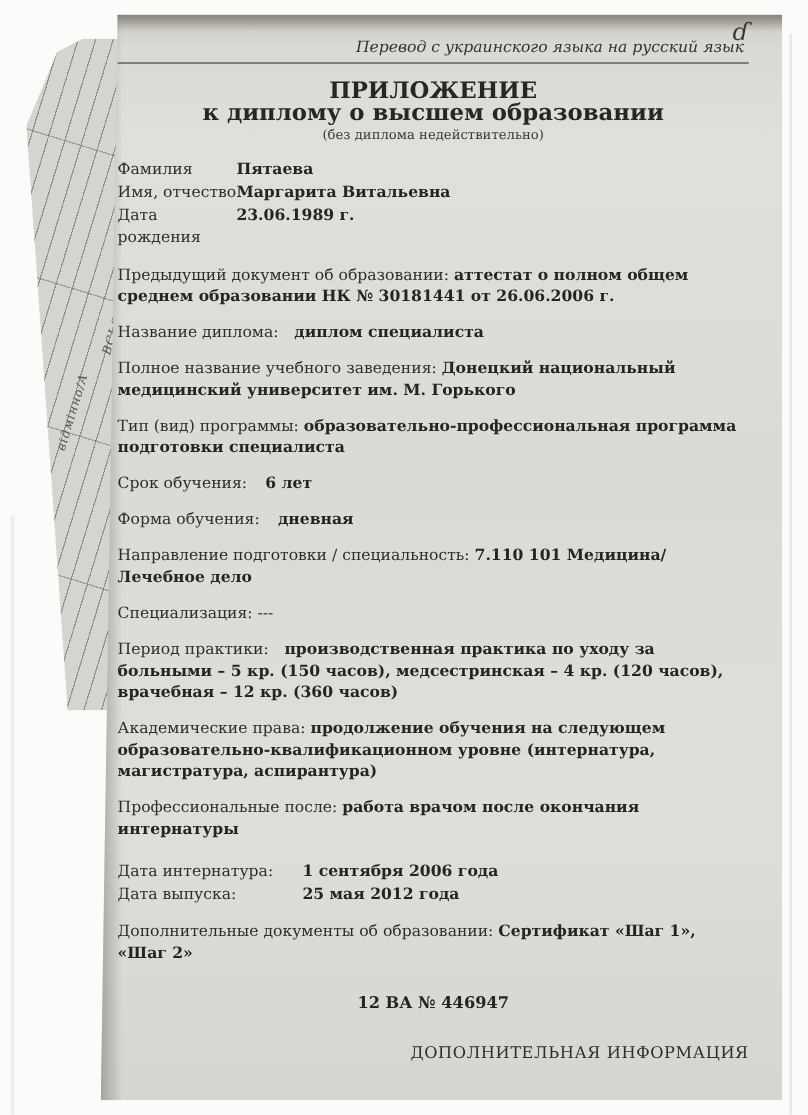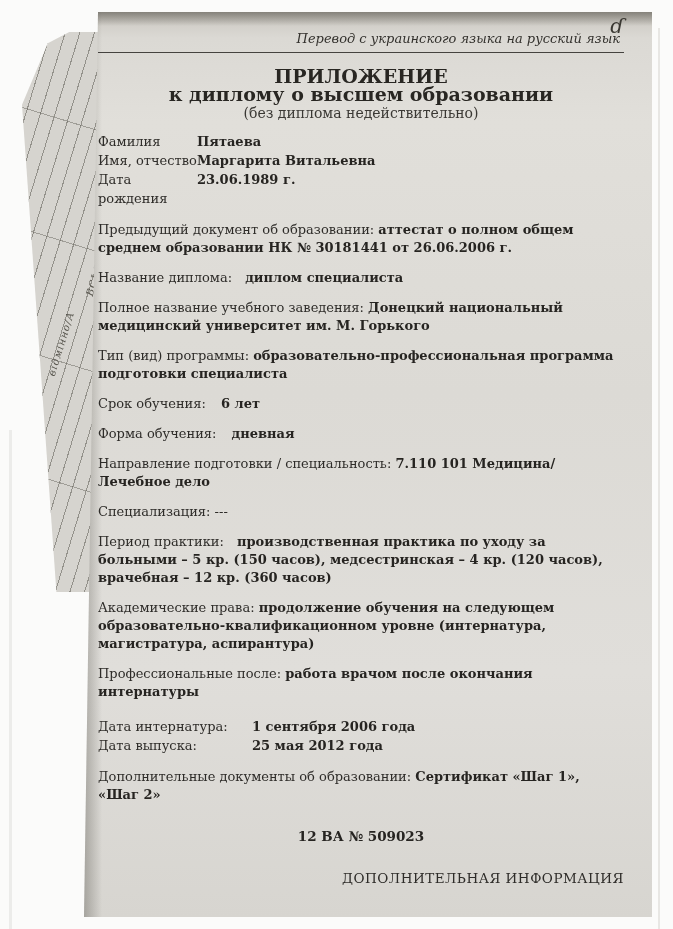--- a/index.html
+++ b/index.html
@@ -41,21 +41,21 @@
     background:linear-gradient(90deg, rgba(70,68,60,.38), rgba(70,68,60,0));}
   .handmark{position:absolute;top:2px;right:28px;font-size:20px;font-style:italic;color:#3a3832;}
 
   .content{position:relative;padding:10px 28px 0 26px;}
 
   .note-row{border-bottom:1.6px solid #45433f;text-align:right;padding:6px 4px 5px 0;margin-bottom:14px;}
   .note{font-style:italic;font-size:13px;color:#33312d;}
 
   .title-block{text-align:center;margin:10px 0 10px 0;line-height:18px;}
   .t-line.b{font-weight:bold;font-size:19px;color:#282622;}
-  .t-line.small{font-size:14px;margin-top:1px;color:#3a3834;}
+  .t-line.small{font-size:11px;margin-top:1px;color:#3a3834;}
 
   .id-rows{margin:4px 0 13px 0;font-size:13px;line-height:19px;}
   .id-row{display:flex;}
   .id-label{flex:0 0 99px;}
   .id-value{font-weight:bold;color:#262421;}
 
   p.field{margin:0 0 12px 0;font-size:13px;line-height:18px;}
   .s1 .lbl{font-weight:normal;margin-top:44px;}
   .s1 .val{font-weight:bold;color:#262421;}
   .s1.plain-val .val{font-weight:normal;color:#2e2c29;}
@@ -143,19 +143,19 @@
           <span class="date-value">1 сентября 2006 года</span>
         </div>
         <div class="date-row">
           <span class="date-label">Дата выпуска:</span>
           <span class="date-value">25 мая 2012 года</span>
         </div>
       </div>
 
       <p class="field s1"><span class="lbl">Дополнительные документы об образовании:</span> <span class="val">Сертификат «Шаг 1», «Шаг 2»</span></p>
 
-      <div class="doc-number">12 ВА № 509023</div>
+      <div class="doc-number">12 ВА № 446947</div>
 
       <div class="section-heading">ДОПОЛНИТЕЛЬНАЯ ИНФОРМАЦИЯ</div>
 
     </div>
   </div>
 </div>
 
 </body></html>

